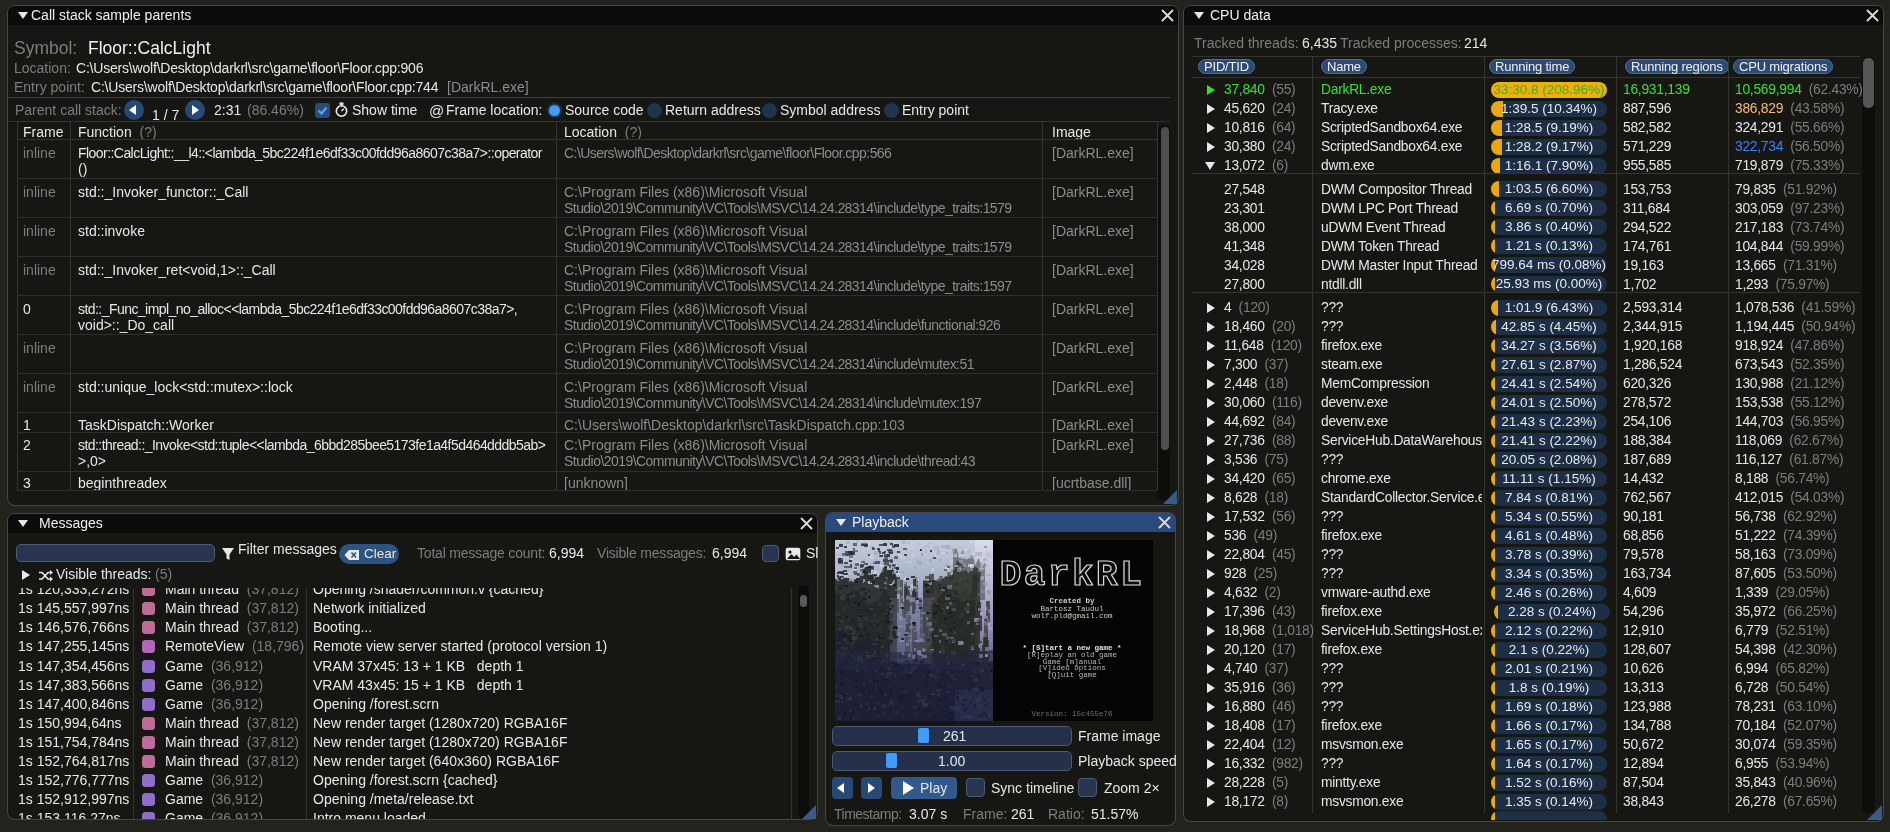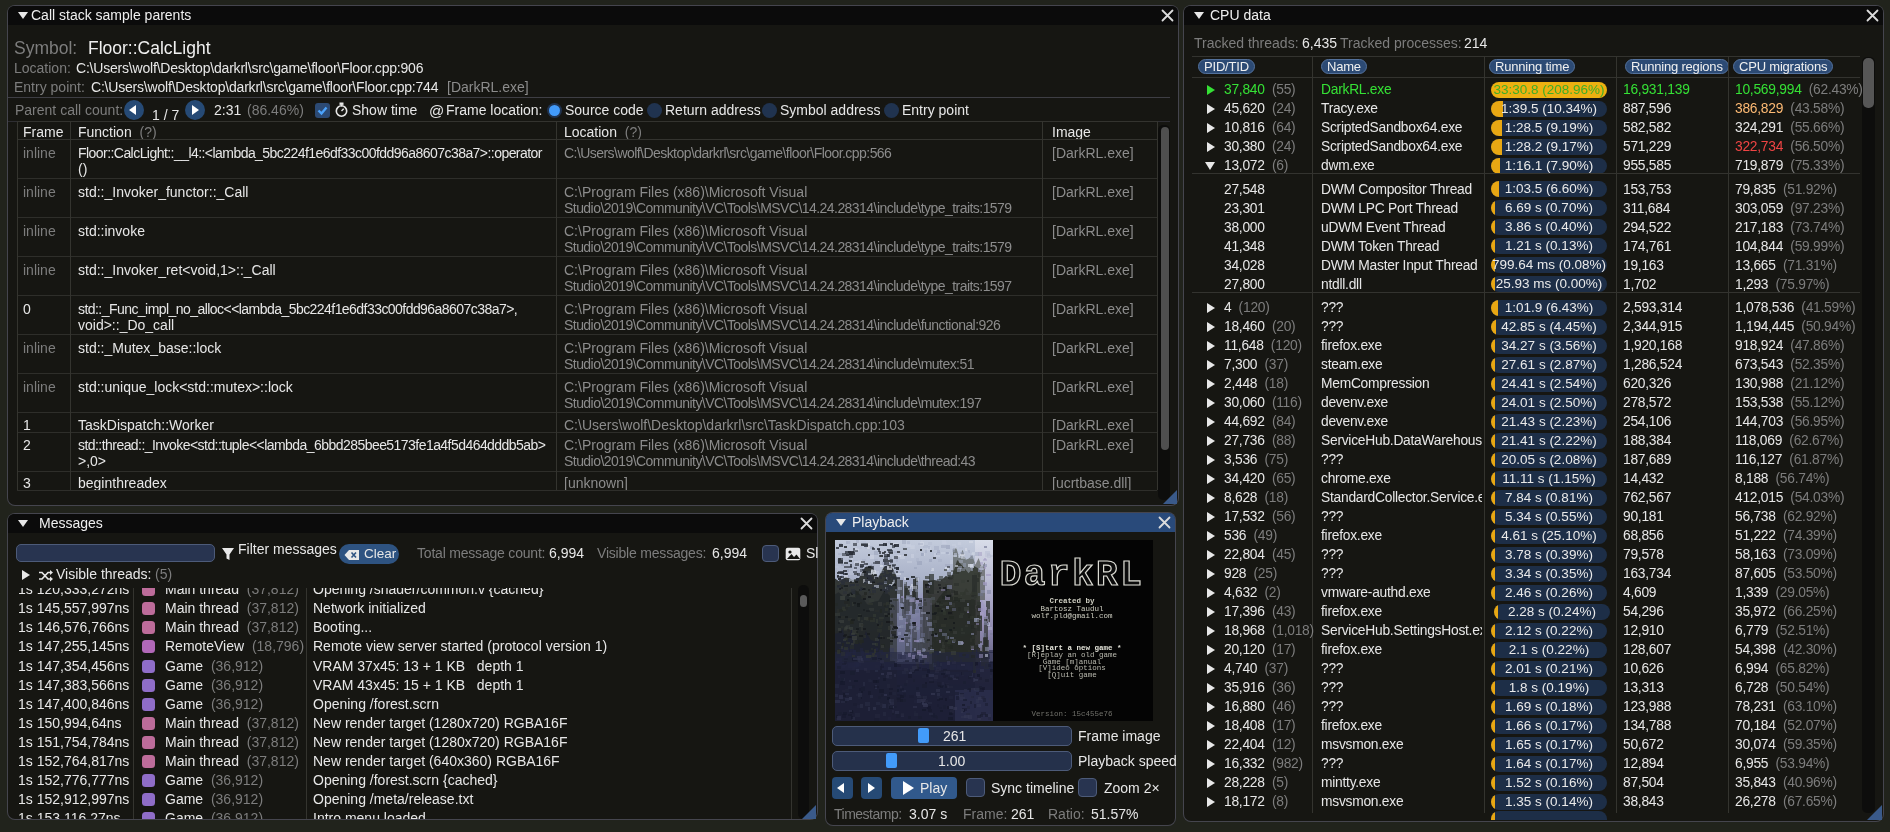--- a/index.html
+++ b/index.html
@@ -40,21 +40,21 @@
       </span>
     </div>
     <div class="abs gray" style="left:6px;top:32px;font-size:17.5px">Symbol:</div>
     <div class="abs" style="left:80px;top:32px;font-size:17.5px;color:#f0f0f0">Floor::CalcLight</div>
     <div class="abs gray" style="left:6px;top:52.5px;line-height:19px;">Location:</div>
     <div class="abs" style="left:68px;top:52.5px;line-height:19px;"><span style="letter-spacing:-0.2px">C:\Users\wolf\Desktop\darkrl\src\game\floor\Floor.cpp:906</span></div>
     <div class="abs gray" style="left:6px;top:71.5px;line-height:19px;">Entry point:</div>
     <div class="abs" style="left:83px;top:71.5px;line-height:19px;"><span style="letter-spacing:-0.2px">C:\Users\wolf\Desktop\darkrl\src\game\floor\Floor.cpp:744</span></div>
     <div class="abs dim" style="left:439px;top:71.5px;line-height:19px;">[DarkRL.exe]</div>
     <div class="hline" style="left:0px;top:91px;width:1162px;background:#3e3e44"></div>
-    <div class="abs gray" style="left:7px;top:94.5px;line-height:19px;">Parent call count:</div>
+    <div class="abs gray" style="left:7px;top:94.5px;line-height:19px;">Parent call stack:</div>
     <div class="navybtn" style="left:116px;top:94px;width:20px;height:20px;border-radius:50%">
       <span class="tri-l" style="left:5px;top:5px"></span>
     </div>
     <div class="abs" style="left:144px;top:100px;line-height:19px;">1 / 7</div>
     <div class="navybtn" style="left:177px;top:94px;width:20px;height:20px;border-radius:50%">
       <span class="tri-r" style="left:7px;top:5px"></span>
     </div>
     <div class="abs" style="left:206px;top:94.5px;line-height:19px;">2:31</div>
     <div class="abs gray" style="left:239px;top:94.5px;line-height:19px;">(86.46%)</div>
     <div class="abs" style="left:307px;top:96.5px;width:15px;height:15px;border-radius:3px;background:#2c4a74"><svg width="15" height="15">
@@ -104,21 +104,20 @@
     <div class="abs dim" style="left:556px;top:255.5px;width:476px;height:17px;line-height:17px;overflow:hidden"><span>C:\Program Files (x86)\Microsoft Visual</span></div>
     <div class="abs dim" style="left:556px;top:271.5px;width:476px;height:17px;line-height:17px;overflow:hidden"><span style="letter-spacing:-0.55px">Studio\2019\Community\VC\Tools\MSVC\14.24.28314\include\type_traits:1597</span></div>
     <div class="abs dim" style="left:1044px;top:254.5px;line-height:19px;">[DarkRL.exe]</div>
     <div class="abs" style="left:15px;top:293.5px;line-height:19px;">0</div>
     <div class="abs" style="left:70px;top:294.5px;width:474px;height:17px;line-height:17px;overflow:hidden"><span style="letter-spacing:-0.55px">std::_Func_impl_no_alloc&lt;&lt;lambda_5bc224f1e6df33c00fdd96a8607c38a7&gt;,</span></div>
     <div class="abs" style="left:70px;top:310.5px;width:474px;height:17px;line-height:17px;overflow:hidden"><span>void&gt;::_Do_call</span></div>
     <div class="abs dim" style="left:556px;top:294.5px;width:476px;height:17px;line-height:17px;overflow:hidden"><span>C:\Program Files (x86)\Microsoft Visual</span></div>
     <div class="abs dim" style="left:556px;top:310.5px;width:476px;height:17px;line-height:17px;overflow:hidden"><span style="letter-spacing:-0.55px">Studio\2019\Community\VC\Tools\MSVC\14.24.28314\include\functional:926</span></div>
     <div class="abs dim" style="left:1044px;top:293.5px;line-height:19px;">[DarkRL.exe]</div>
     <div class="abs gray" style="left:15px;top:332.5px;line-height:19px;">inline</div>
-    <div class="abs" style="left:70px;top:333.5px;width:474px;height:17px;line-height:17px;overflow:hidden"><span>std::_Mutex_base::lock</span></div>
     <div class="abs dim" style="left:556px;top:333.5px;width:476px;height:17px;line-height:17px;overflow:hidden"><span>C:\Program Files (x86)\Microsoft Visual</span></div>
     <div class="abs dim" style="left:556px;top:349.5px;width:476px;height:17px;line-height:17px;overflow:hidden"><span style="letter-spacing:-0.55px">Studio\2019\Community\VC\Tools\MSVC\14.24.28314\include\mutex:51</span></div>
     <div class="abs dim" style="left:1044px;top:332.5px;line-height:19px;">[DarkRL.exe]</div>
     <div class="abs gray" style="left:15px;top:371.5px;line-height:19px;">inline</div>
     <div class="abs" style="left:70px;top:372.5px;width:474px;height:17px;line-height:17px;overflow:hidden"><span>std::unique_lock&lt;std::mutex&gt;::lock</span></div>
     <div class="abs dim" style="left:556px;top:372.5px;width:476px;height:17px;line-height:17px;overflow:hidden"><span>C:\Program Files (x86)\Microsoft Visual</span></div>
     <div class="abs dim" style="left:556px;top:388.5px;width:476px;height:17px;line-height:17px;overflow:hidden"><span style="letter-spacing:-0.55px">Studio\2019\Community\VC\Tools\MSVC\14.24.28314\include\mutex:197</span></div>
     <div class="abs dim" style="left:1044px;top:371.5px;line-height:19px;">[DarkRL.exe]</div>
     <div class="abs" style="left:15px;top:409.5px;line-height:19px;">1</div>
     <div class="abs" style="left:70px;top:410.5px;width:474px;height:17px;line-height:17px;overflow:hidden"><span>TaskDispatch::Worker</span></div>
@@ -1629,21 +1628,21 @@
     <div class="abs cpucell" style="left:439px;top:112px;line-height:19px;color:#e7e7e7">582,582</div>
     <div class="abs cpucell" style="left:551px;top:112px;line-height:19px"><span style="color:#e7e7e7">324,291</span>&nbsp;&nbsp;<span class="gray">(55.66%)</span></div>
     <div class="abs" style="left:23px;top:135.5px;width:0;height:0;border-top:5px solid transparent;border-bottom:5px solid transparent;border-left:8px solid #e8e8e8"></div>
     <div class="abs cpucell" style="left:40px;top:131px;line-height:19px"><span style="color:#e7e7e7">30,380</span>&nbsp;&nbsp;<span class="gray">(24)</span></div>
     <div class="abs cpucell" style="left:137px;top:131px;line-height:19px;width:161px;height:19px;overflow:hidden;color:#e7e7e7">ScriptedSandbox64.exe</div>
     <div class="bar" style="left:307px;top:132.5px;width:116px">
       <div class="barfill" style="width:10.6372px"></div>
       <div class="bartxt">1:28.2 (9.17%)</div>
     </div>
     <div class="abs cpucell" style="left:439px;top:131px;line-height:19px;color:#e7e7e7">571,229</div>
-    <div class="abs cpucell" style="left:551px;top:131px;line-height:19px"><span style="color:#ef4444">322,734</span>&nbsp;&nbsp;<span class="gray">(56.50%)</span></div>
+    <div class="abs cpucell" style="left:551px;top:131px;line-height:19px"><span style="color:#3b82f6">322,734</span>&nbsp;&nbsp;<span class="gray">(56.50%)</span></div>
     <div class="abs" style="left:21px;top:155.5px;width:0;height:0;border-left:5px solid transparent;border-right:5px solid transparent;border-top:8px solid #e8e8e8"></div>
     <div class="abs cpucell" style="left:40px;top:150px;line-height:19px"><span style="color:#e7e7e7">13,072</span>&nbsp;&nbsp;<span class="gray">(6)</span></div>
     <div class="abs cpucell" style="left:137px;top:150px;line-height:19px;width:161px;height:19px;overflow:hidden;color:#e7e7e7">dwm.exe</div>
     <div class="bar" style="left:307px;top:151.5px;width:116px">
       <div class="barfill" style="width:9.164px"></div>
       <div class="bartxt">1:16.1 (7.90%)</div>
     </div>
     <div class="abs cpucell" style="left:439px;top:150px;line-height:19px;color:#e7e7e7">955,585</div>
     <div class="abs cpucell" style="left:551px;top:150px;line-height:19px"><span style="color:#e7e7e7">719,879</span>&nbsp;&nbsp;<span class="gray">(75.33%)</span></div>
     <div class="abs cpucell" style="left:40px;top:173.5px;line-height:19px"><span style="color:#e7e7e7">27,548</span></div>
@@ -1800,21 +1799,21 @@
       <div class="barfill" style="width:3.5px"></div>
       <div class="bartxt">5.34 s (0.55%)</div>
     </div>
     <div class="abs cpucell" style="left:439px;top:501px;line-height:19px;color:#e7e7e7">90,181</div>
     <div class="abs cpucell" style="left:551px;top:501px;line-height:19px"><span style="color:#e7e7e7">56,738</span>&nbsp;&nbsp;<span class="gray">(62.92%)</span></div>
     <div class="abs" style="left:23px;top:524.5px;width:0;height:0;border-top:5px solid transparent;border-bottom:5px solid transparent;border-left:8px solid #e8e8e8"></div>
     <div class="abs cpucell" style="left:40px;top:520px;line-height:19px"><span style="color:#e7e7e7">536</span>&nbsp;&nbsp;<span class="gray">(49)</span></div>
     <div class="abs cpucell" style="left:137px;top:520px;line-height:19px;width:161px;height:19px;overflow:hidden;color:#e7e7e7">firefox.exe</div>
     <div class="bar" style="left:307px;top:521.5px;width:116px">
       <div class="barfill" style="width:3.5px"></div>
-      <div class="bartxt">4.61 s (25.10%)</div>
+      <div class="bartxt">4.61 s (0.48%)</div>
     </div>
     <div class="abs cpucell" style="left:439px;top:520px;line-height:19px;color:#e7e7e7">68,856</div>
     <div class="abs cpucell" style="left:551px;top:520px;line-height:19px"><span style="color:#e7e7e7">51,222</span>&nbsp;&nbsp;<span class="gray">(74.39%)</span></div>
     <div class="abs" style="left:23px;top:543.5px;width:0;height:0;border-top:5px solid transparent;border-bottom:5px solid transparent;border-left:8px solid #e8e8e8"></div>
     <div class="abs cpucell" style="left:40px;top:539px;line-height:19px"><span style="color:#e7e7e7">22,804</span>&nbsp;&nbsp;<span class="gray">(45)</span></div>
     <div class="abs cpucell" style="left:137px;top:539px;line-height:19px;width:161px;height:19px;overflow:hidden;color:#e7e7e7">???</div>
     <div class="bar" style="left:307px;top:540.5px;width:116px">
       <div class="barfill" style="width:3.5px"></div>
       <div class="bartxt">3.78 s (0.39%)</div>
     </div>

